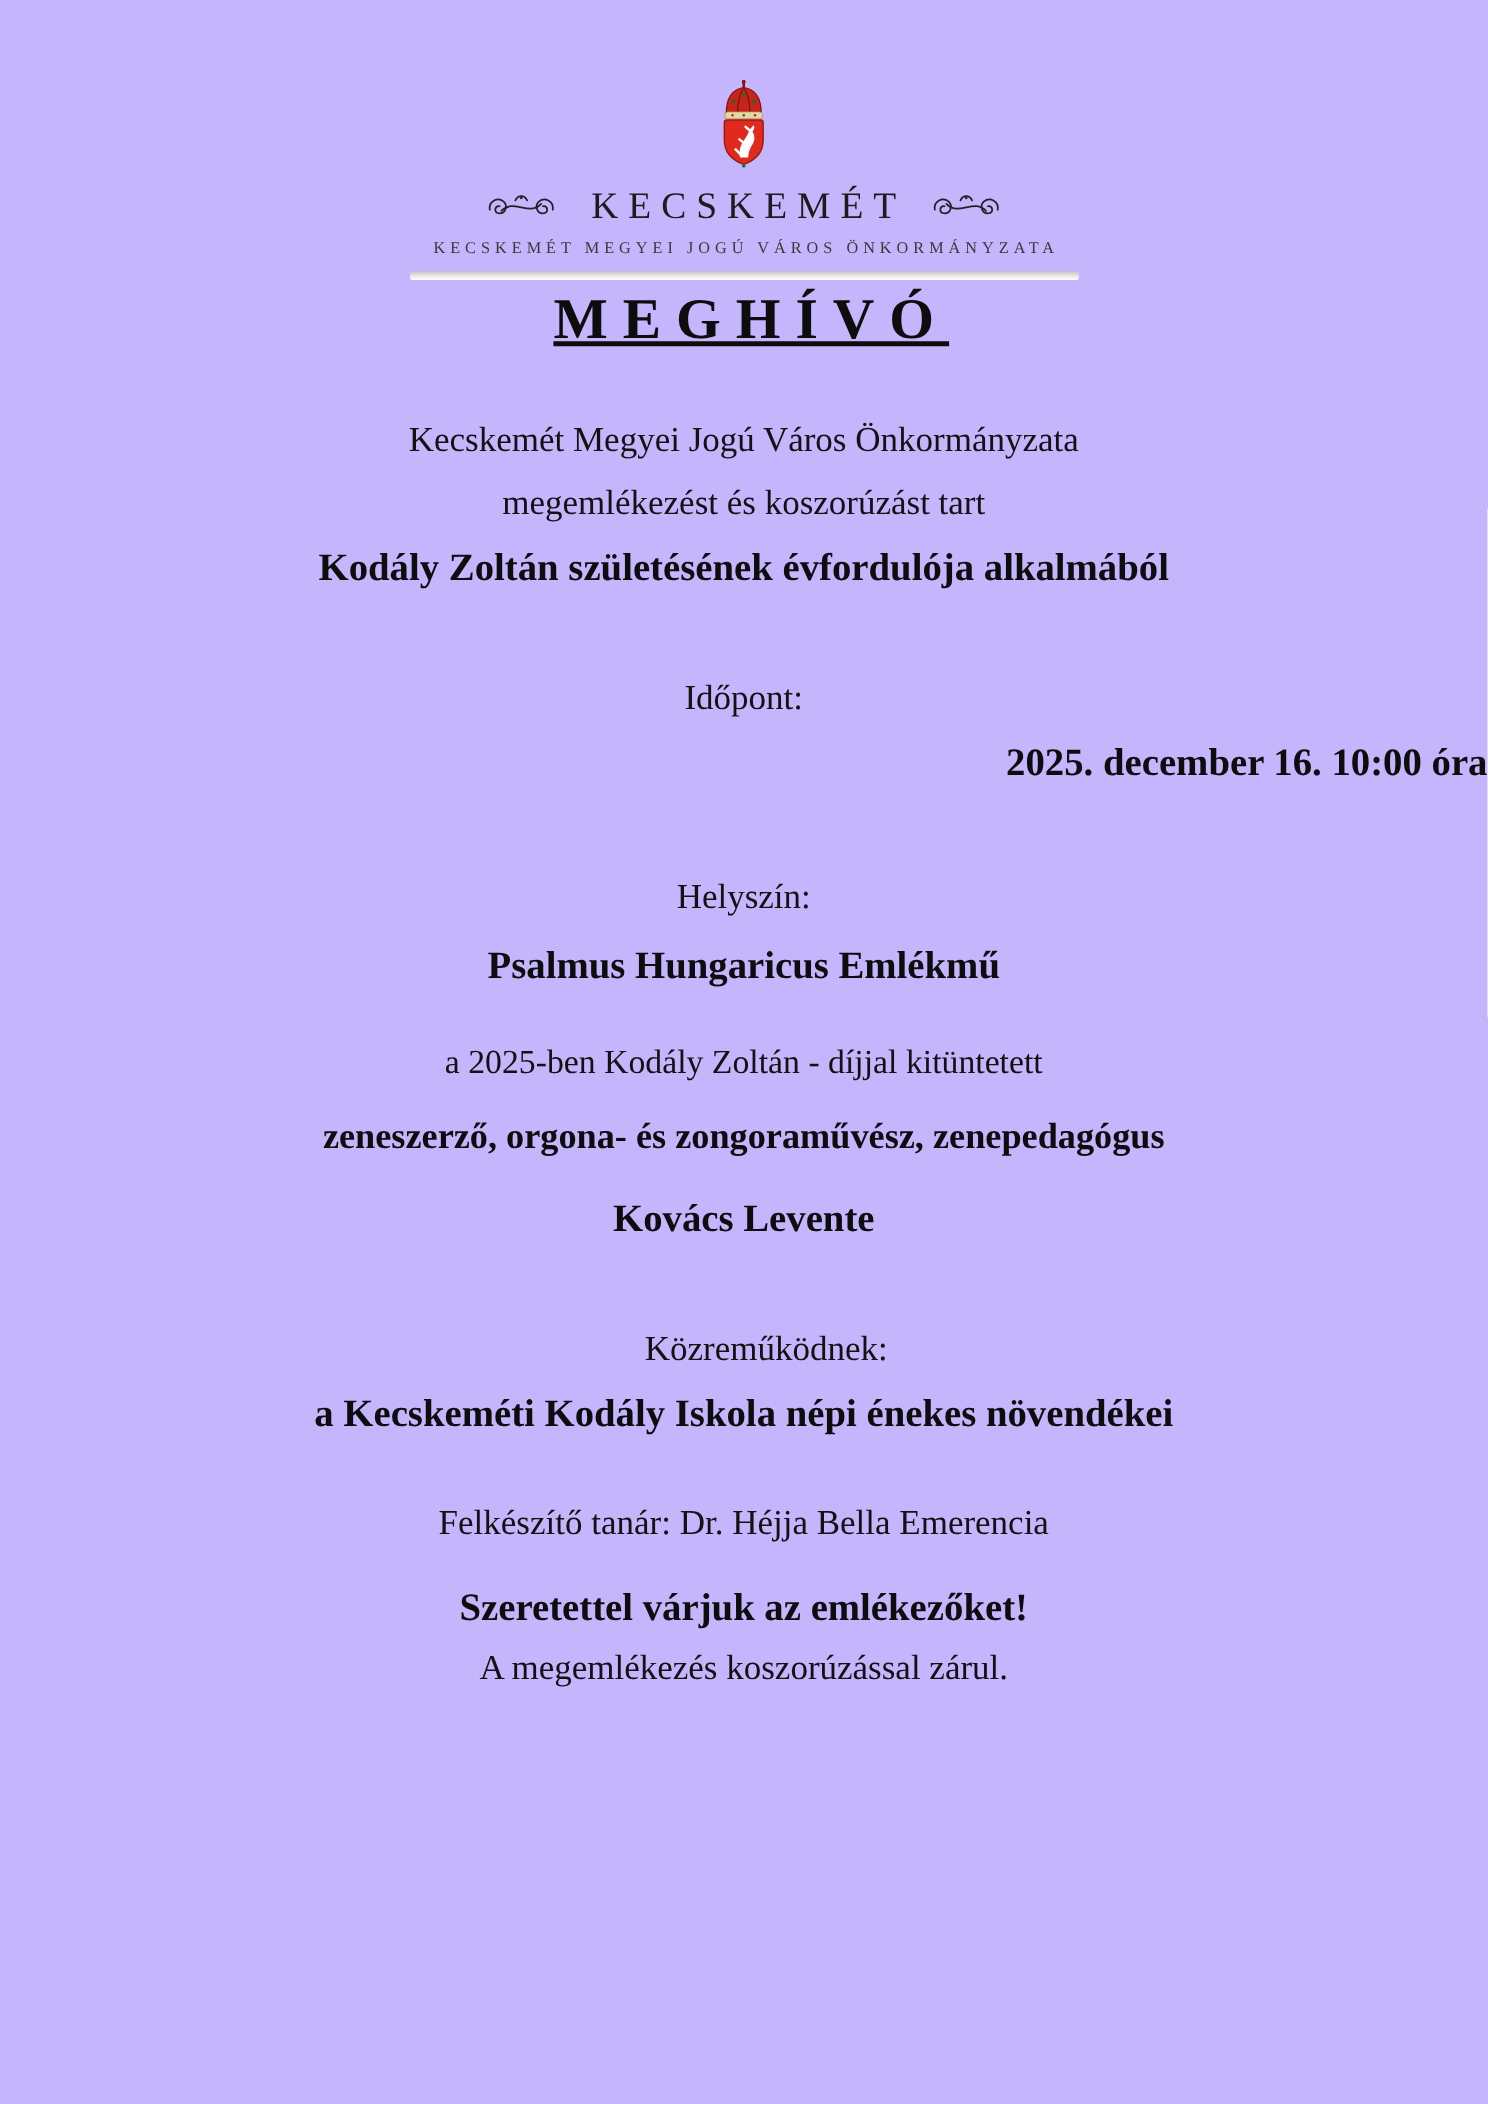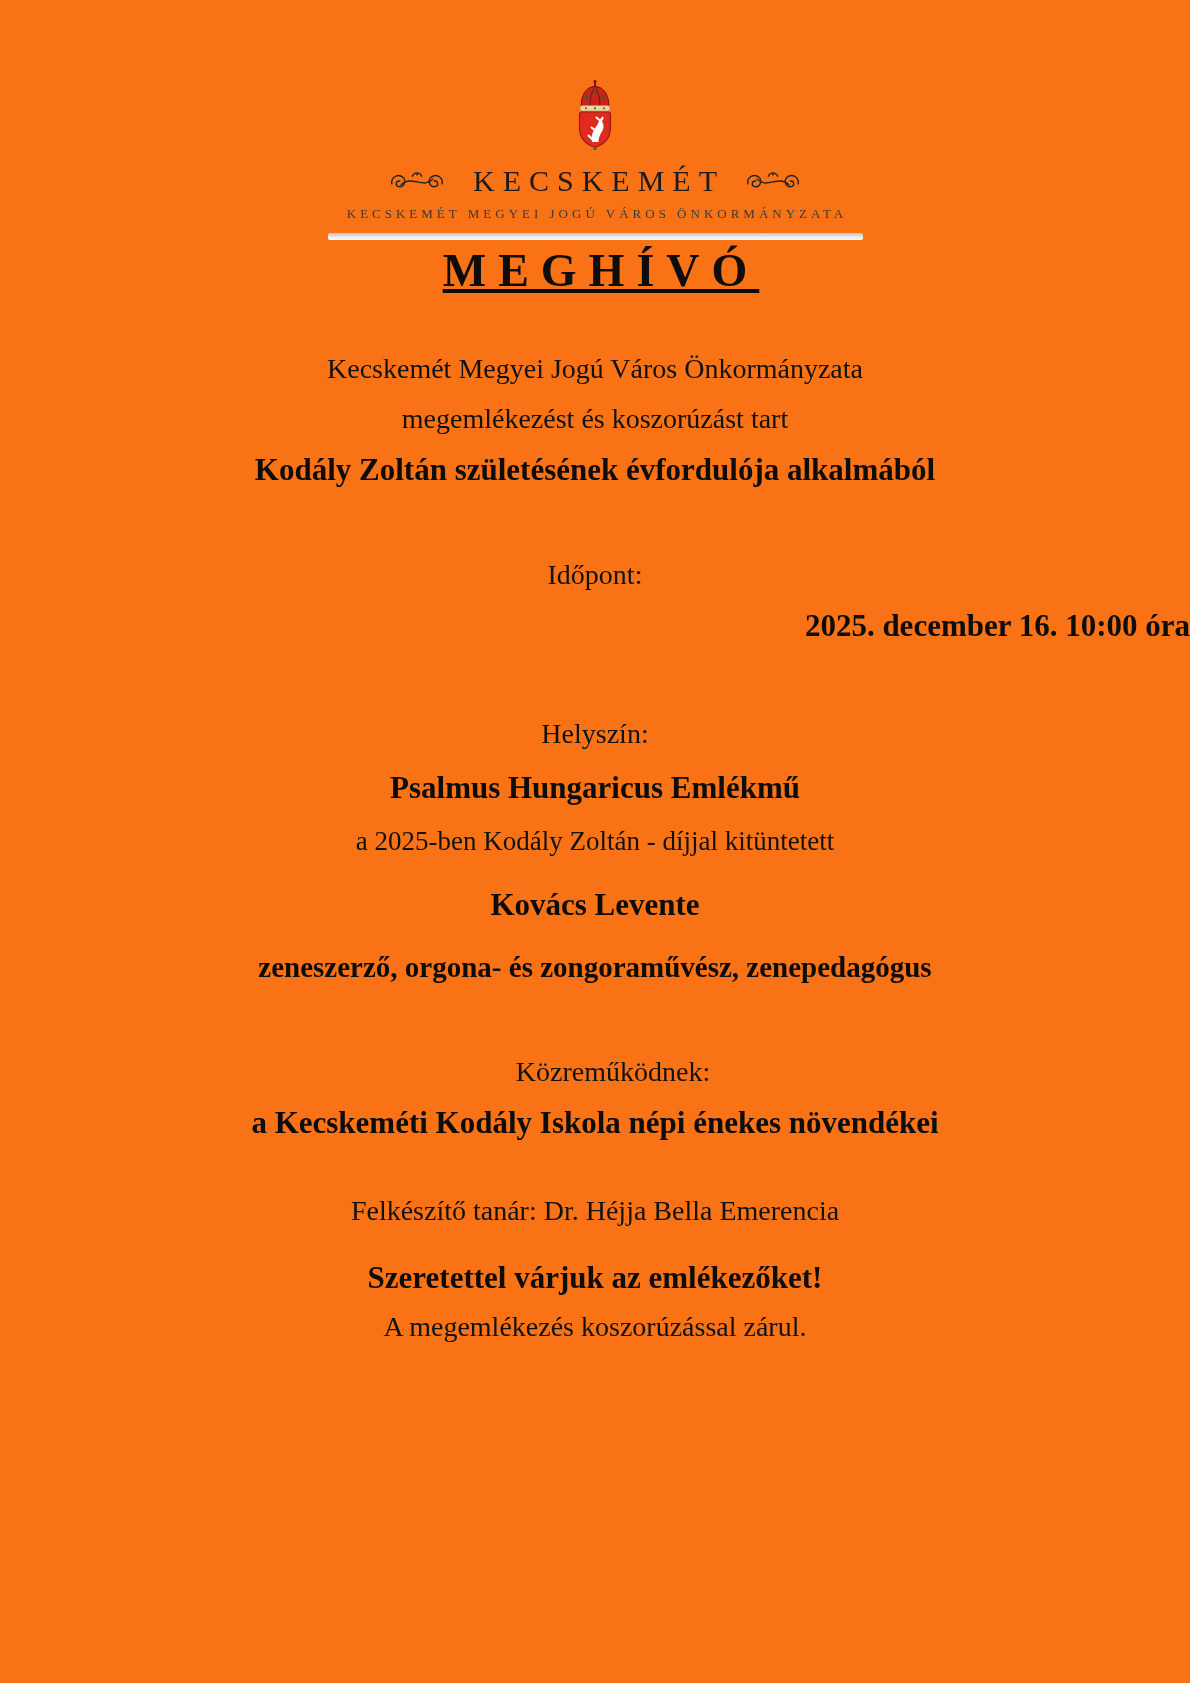--- a/index.html
+++ b/index.html
@@ -1,20 +1,20 @@
 <!DOCTYPE html>
 <html lang="hu"><head>
 <meta charset="utf-8">
 <style>
   html,body{margin:0;padding:0;background:#ffffff;}
   .page{
     width:1190px;height:1683px;box-sizing:border-box;
-    margin:0 auto;background:#f97316;color:#111111;
+    margin:0 auto;background:#c4b5fd;color:#111111;
     font-family:"Liberation Serif","DejaVu Serif",serif;
-    text-align:center;padding-top:80px;overflow:hidden;position:relative;
+    text-align:center;padding-top:64px;overflow:hidden;position:relative;
   }
   p,h1,h2{margin:0;}
   
   [data-name="kecskemet-coat-of-arms-icon"]{display:block;margin:0 auto;width:48px;height:70px;}
   .logo-title-row{
     margin-top:14px;height:34px;display:flex;align-items:center;justify-content:center;gap:18px;
   }
   [data-name="logo-city-name"]{
     font-size:30px;letter-spacing:8px;padding-left:8px;color:#1c1c1c;font-weight:400;
   }
@@ -37,21 +37,21 @@
   .t-small{font-size:27px;line-height:1.2;color:#121212;}
   .t-bold{font-size:31px;line-height:1.2;font-weight:700;color:#0d0d0d;}
   [data-name="intro-organizer"]{margin-top:55px;}
   [data-name="intro-event"]{margin-top:17px;}
   [data-name="intro-occasion"]{margin-top:15px;}
   [data-name="datetime-label"]{margin-top:70px;}
   [data-name="datetime-value"]{margin-top:15px;text-align:right;}
   [data-name="location-label"]{margin-top:73px;}
   [data-name="location-value"]{margin-top:19px;}
   [data-name="speaker-label"]{margin-top:95px;}
-  [data-name="speaker-distinction"]{margin-top:18px;}
+  [data-name="speaker-distinction"]{margin-top:42px;}
   [data-name="speaker-name"]{margin-top:29px;}
   [data-name="speaker-titles"]{margin-top:27px;font-size:29px;}
   [data-name="contributors-label"]{margin-top:70px;margin-left:36px;}
   [data-name="contributors-value"]{margin-top:15px;}
   [data-name="contributors-teacher"]{margin-top:53px;}
   [data-name="closing-welcome"]{margin-top:32px;}
   [data-name="closing-note"]{margin-top:14px;}
 </style>
 </head>
 <body>
@@ -117,22 +117,22 @@
   <p class="t" data-name="intro-event">megemlékezést és koszorúzást tart</p>
   <p class="t-bold" data-name="intro-occasion">Kodály Zoltán születésének évfordulója alkalmából</p>
 
   <p class="t" data-name="datetime-label">Időpont:</p>
   <p class="t-bold" data-name="datetime-value">2025. december 16. 10:00 óra</p>
 
   <p class="t" data-name="location-label">Helyszín:</p>
   <p class="t-bold" data-name="location-value">Psalmus Hungaricus Emlékmű</p>
 
   <p class="t-small" data-name="speaker-distinction">a 2025-ben Kodály Zoltán - díjjal kitüntetett</p>
+  <p class="t-bold" data-name="speaker-titles">zeneszerző, orgona- és zongoraművész, zenepedagógus</p>
   <p class="t-bold" data-name="speaker-name">Kovács Levente</p>
-  <p class="t-bold" data-name="speaker-titles">zeneszerző, orgona- és zongoraművész, zenepedagógus</p>
 
   <p class="t" data-name="contributors-label">Közreműködnek:</p>
   <p class="t-bold" data-name="contributors-value">a Kecskeméti Kodály Iskola népi énekes növendékei</p>
   <p class="t" data-name="contributors-teacher">Felkészítő tanár: Dr. Héjja Bella Emerencia</p>
 
   <p class="t-bold" data-name="closing-welcome">Szeretettel várjuk az emlékezőket!</p>
   <p class="t" data-name="closing-note">A megemlékezés koszorúzással zárul.</p>
 
 </div>
 

